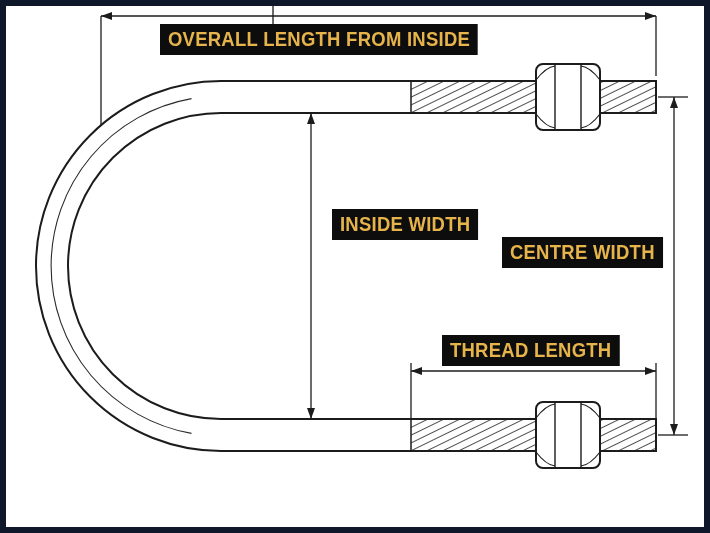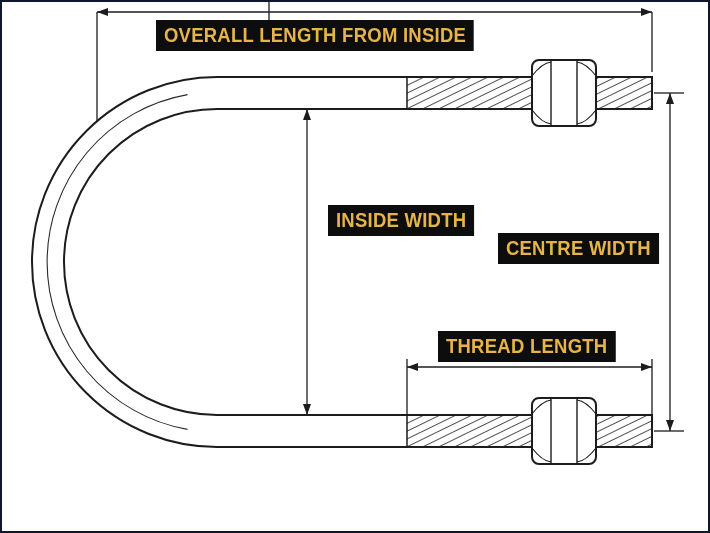--- a/index.html
+++ b/index.html
@@ -1,20 +1,20 @@
 <!DOCTYPE html>
 <html><head>
 <meta charset="utf-8">
 <style>
   html,body{margin:0;padding:0;background:#fff;}
   #stage{
     position:relative;
     width:710px;height:533px;
     background:#ffffff;
-    border:2px solid #0f172a;
+    border:6px solid #0f172a;
     box-sizing:border-box;
     overflow:hidden;
     font-family:"Liberation Sans", sans-serif;
   }
   #drawing{position:absolute;left:0;top:0;}
   .dim-label{
     position:absolute;
     background:#0d0d0d;
     color:#e6b44a;
     font-weight:700;

